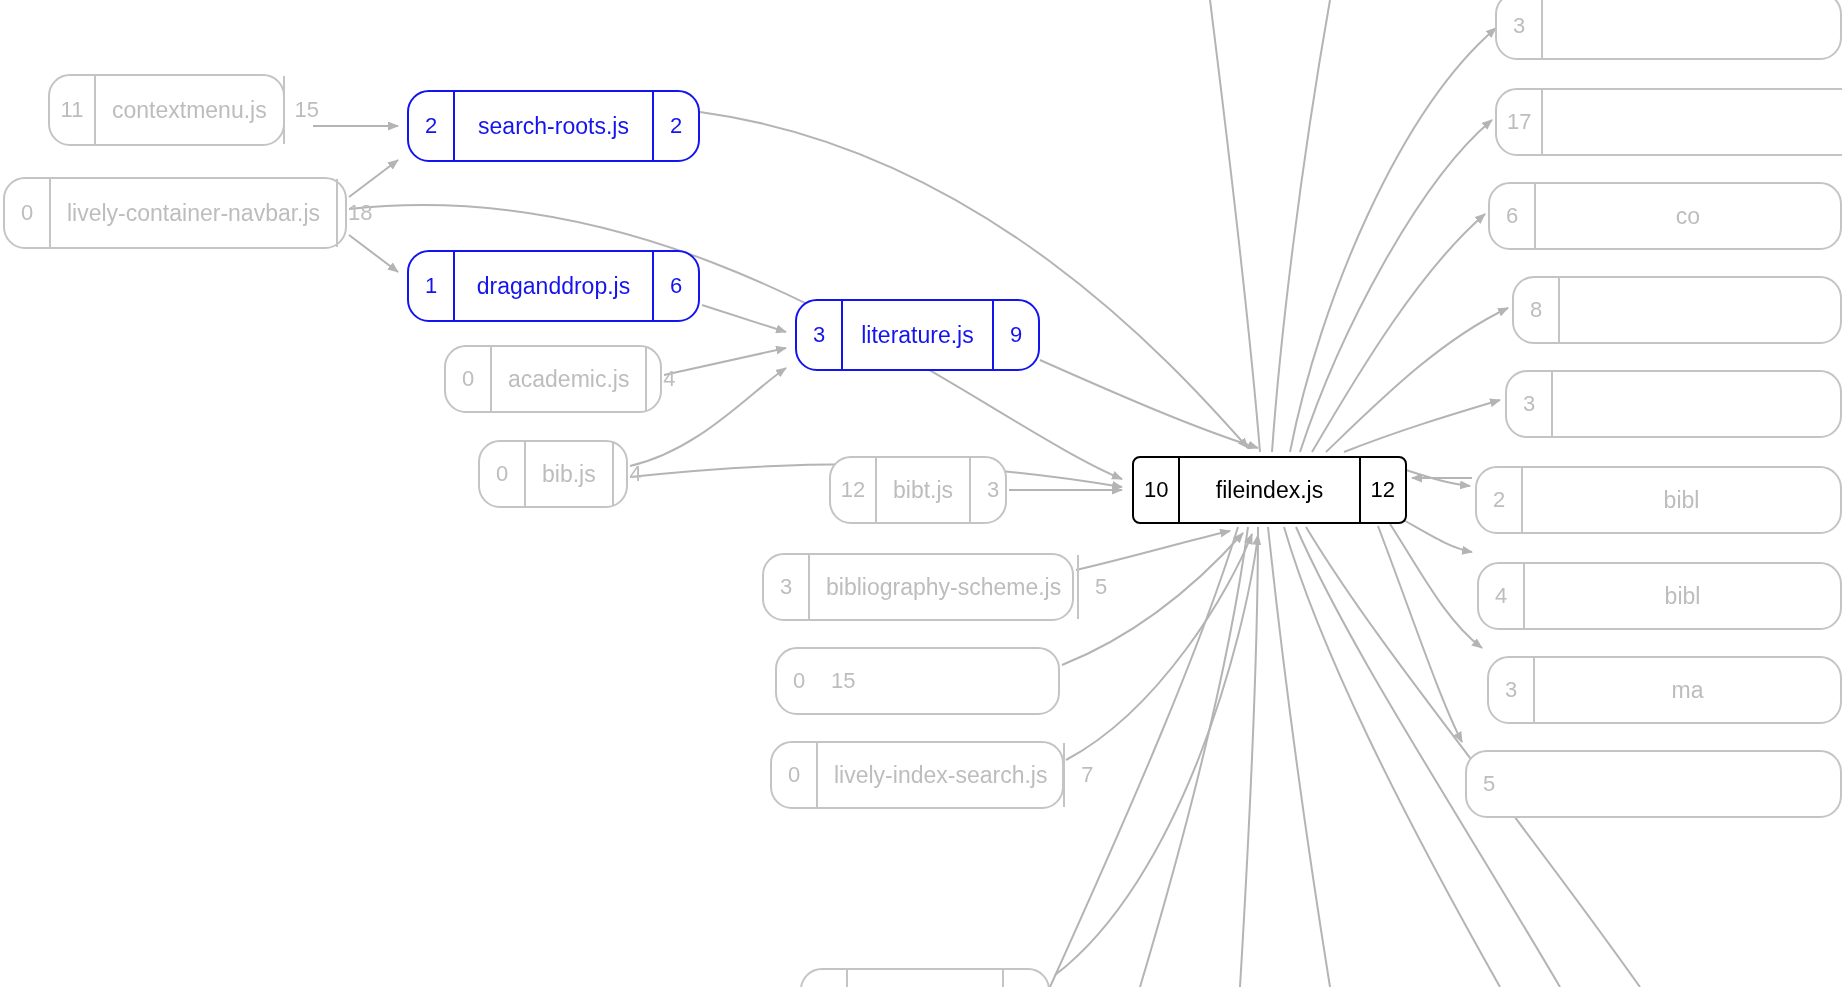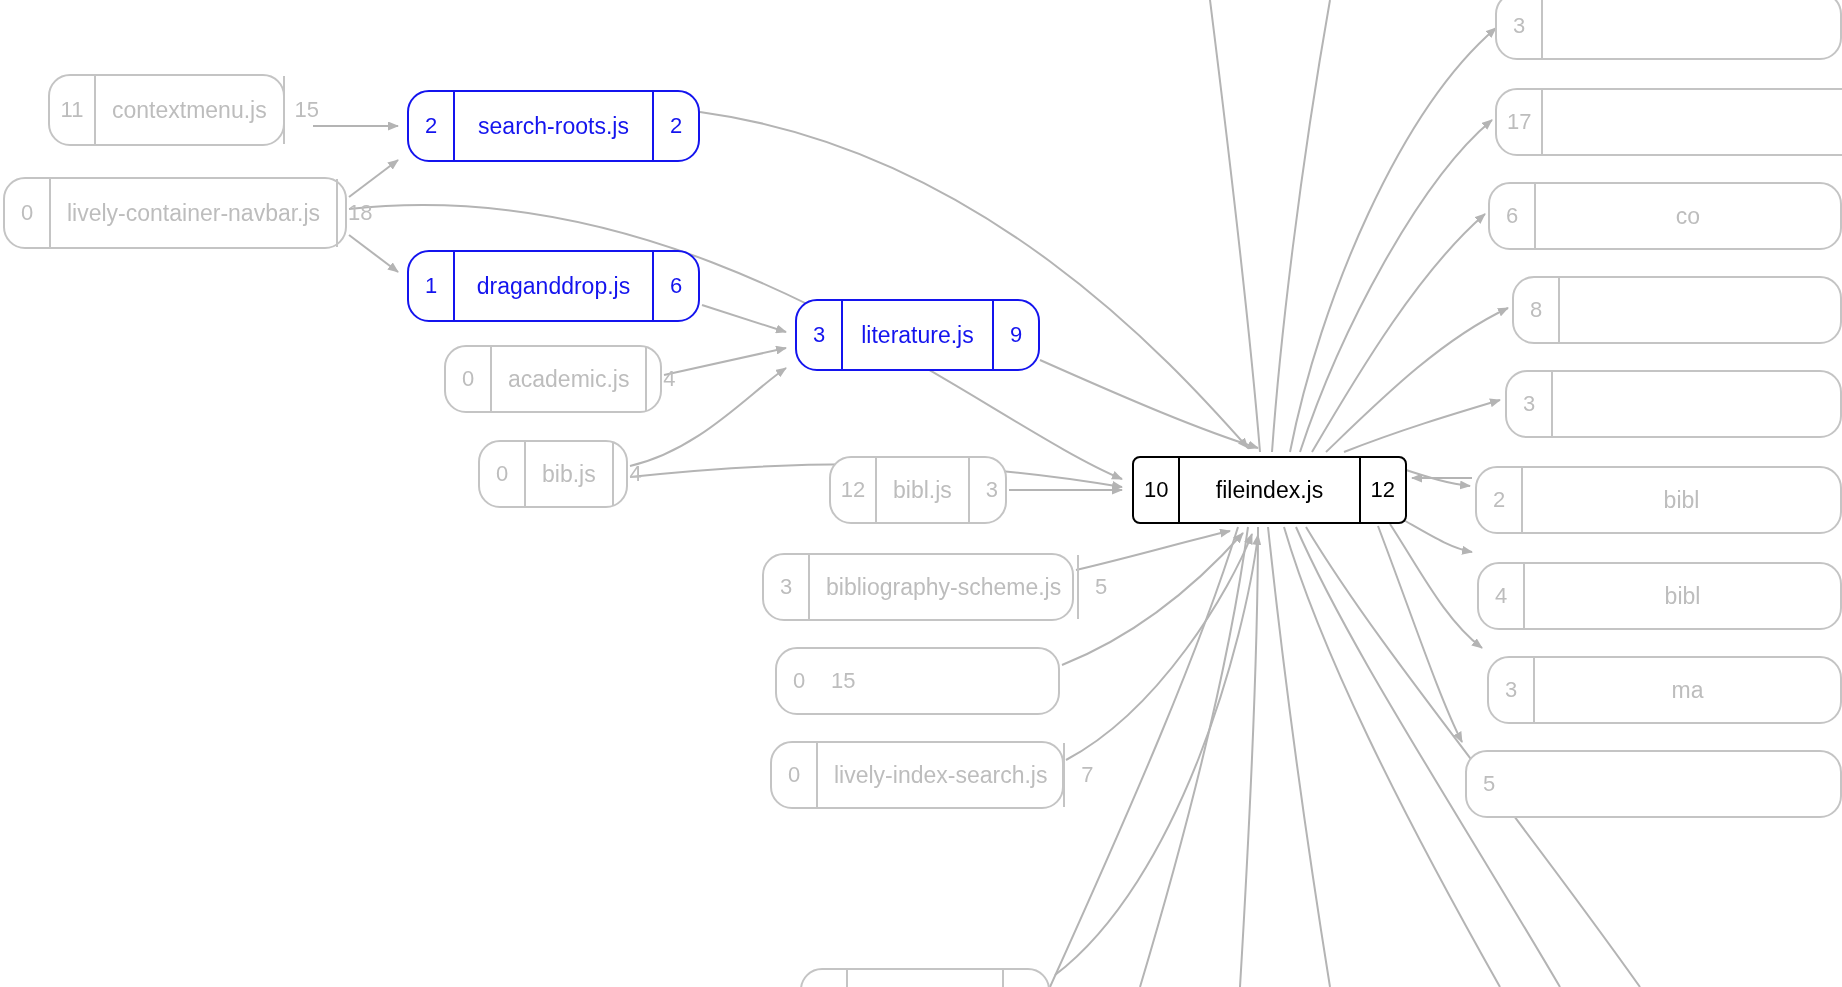--- a/index.html
+++ b/index.html
@@ -185,21 +185,21 @@
         <div class="cell mid">academic.js</div>
         <div class="cell tail">4</div>
       </div>
       <div class="node dim" style="left: 478px; top: 440px; width: 150px; height: 68px;">
         <div class="cell lead">0</div>
         <div class="cell mid">bib.js</div>
         <div class="cell tail">4</div>
       </div>
       <div class="node dim" style="left: 829px; top: 456px; width: 178px; height: 68px;">
         <div class="cell lead">12</div>
-        <div class="cell mid">bibl.js</div>
+        <div class="cell mid">bibt.js</div>
         <div class="cell tail">3</div>
       </div>
       <div class="node focus" style="left: 1132px; top: 456px; width: 275px; height: 68px;">
         <div class="cell lead">10</div>
         <div class="cell mid">fileindex.js</div>
         <div class="cell tail">12</div>
       </div>
       <div class="node dim" style="left: 762px; top: 553px; width: 312px; height: 68px;">
         <div class="cell lead">3</div>
         <div class="cell mid">bibliography-scheme.js</div>

